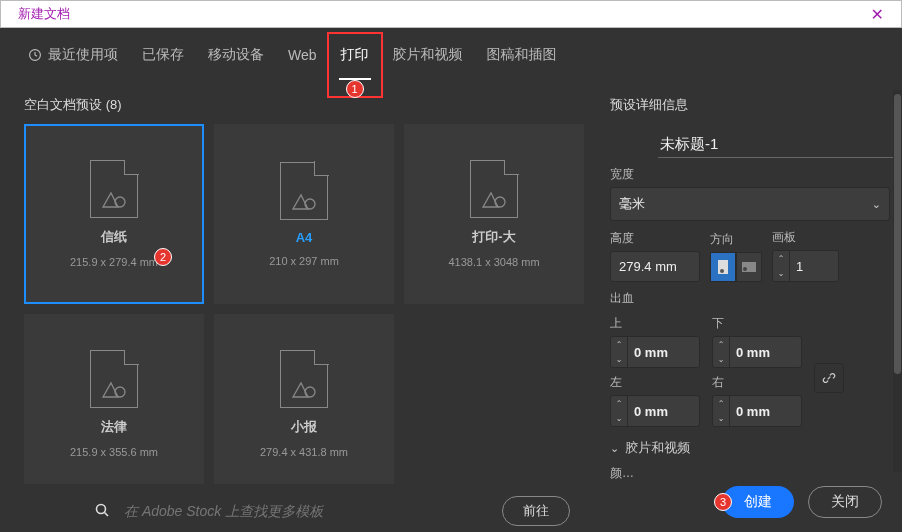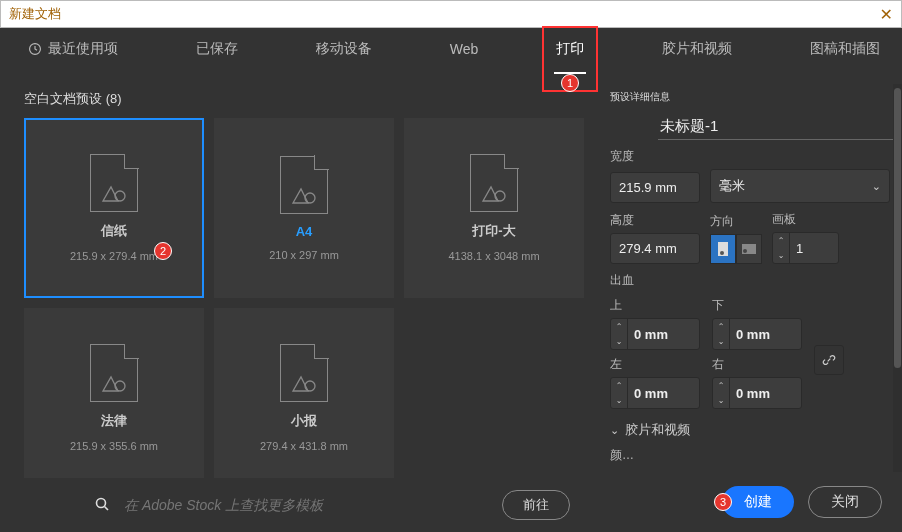--- a/index.html
+++ b/index.html
@@ -11,40 +11,39 @@
     overflow: hidden;
     font-size: 13px;
     color: #ccc;
   }
   .titlebar {
     height: 28px;
     background: #fff;
     border: 1px solid #bbb;
     display: flex;
     align-items: center;
-    padding: 0 8px;
-    color: #a16207;
+    padding: 0 17px;
+    color: #a21caf;
     font-size: 13px;
     justify-content: space-between;
   }
   .close-x { font-size: 16px; cursor: pointer; }
   .window-body {
     background: #333;
     height: calc(532px - 28px);
     display: flex;
     flex-direction: column;
   }
   .tabs {
     display: flex;
     align-items: center;
-    padding: 8px 20px 4px 26px;
+    padding: 14px 20px 4px 26px;
     gap: 20px;
     color: #bbb;
     font-size: 14px;
-    justify-content: space-between;
   }
   .tab-item { cursor: pointer; display: flex; align-items: center; gap: 6px; position: relative; padding: 4px 2px; }
   .tab-active { color: #fff; }
   .tab-active::after {
     content: "";
     position: absolute;
     left: 0; right: 0; bottom: -12px;
     height: 2px; background: #fff;
   }
   .clock-icon svg { width: 14px; height: 14px; display: block; }
@@ -163,21 +162,21 @@
     cursor: pointer;
   }
   .right-pane {
     flex: 1;
     padding: 6px 12px 0 10px;
     display: flex;
     flex-direction: column;
     gap: 8px;
     position: relative;
   }
-  .rp-title { font-size: 10px; color: #ddd; margin-bottom: 2px; }
+  .rp-title { font-size: 13px; color: #ddd; margin-bottom: 10px; }
   .docname-input {
     background: transparent;
     border: none;
     border-bottom: 1px solid #666;
     color: #eee;
     font-size: 15px;
     padding: 4px 2px;
     outline: none;
     width: 95%;
     margin-left: 48px;
@@ -362,21 +361,20 @@
       </div>
     </div>
 
     <div class="right-pane">
       <div class="rp-title">预设详细信息</div>
       <input class="docname-input" value="未标题-1" style="">
 
       <div class="col">
         <span class="label">宽度</span>
         <div class="field-row">
-          <input class="num-input" value="215.9 mm" style="">
           <div class="unit-select">
             <span>毫米</span>
             <span class="chev">⌄</span>
           </div>
         </div>
       </div>
 
       <div class="field-row">
         <div class="col">
           <span class="label">高度</span>

